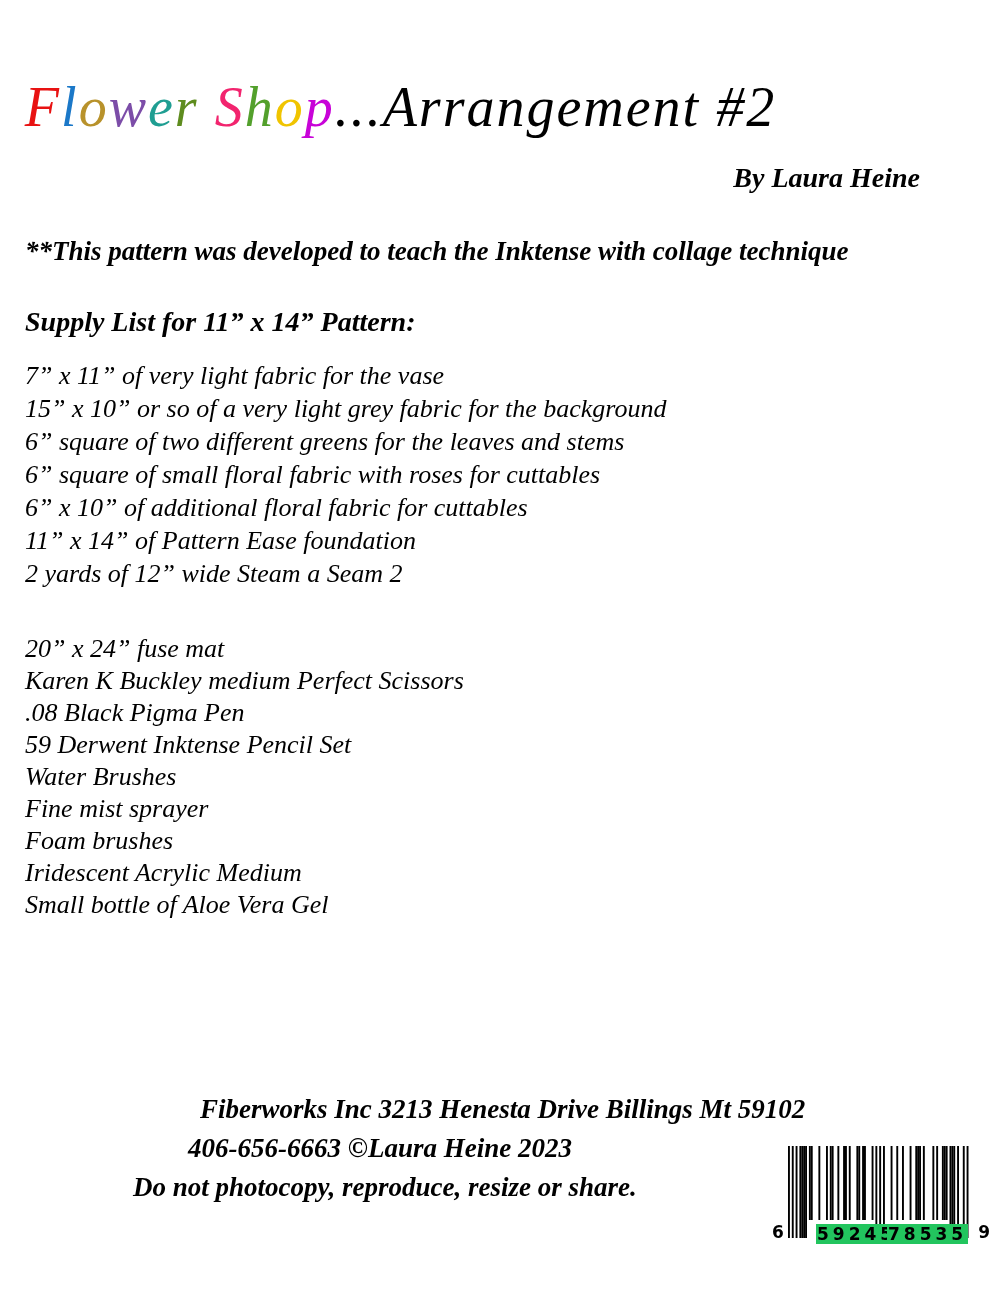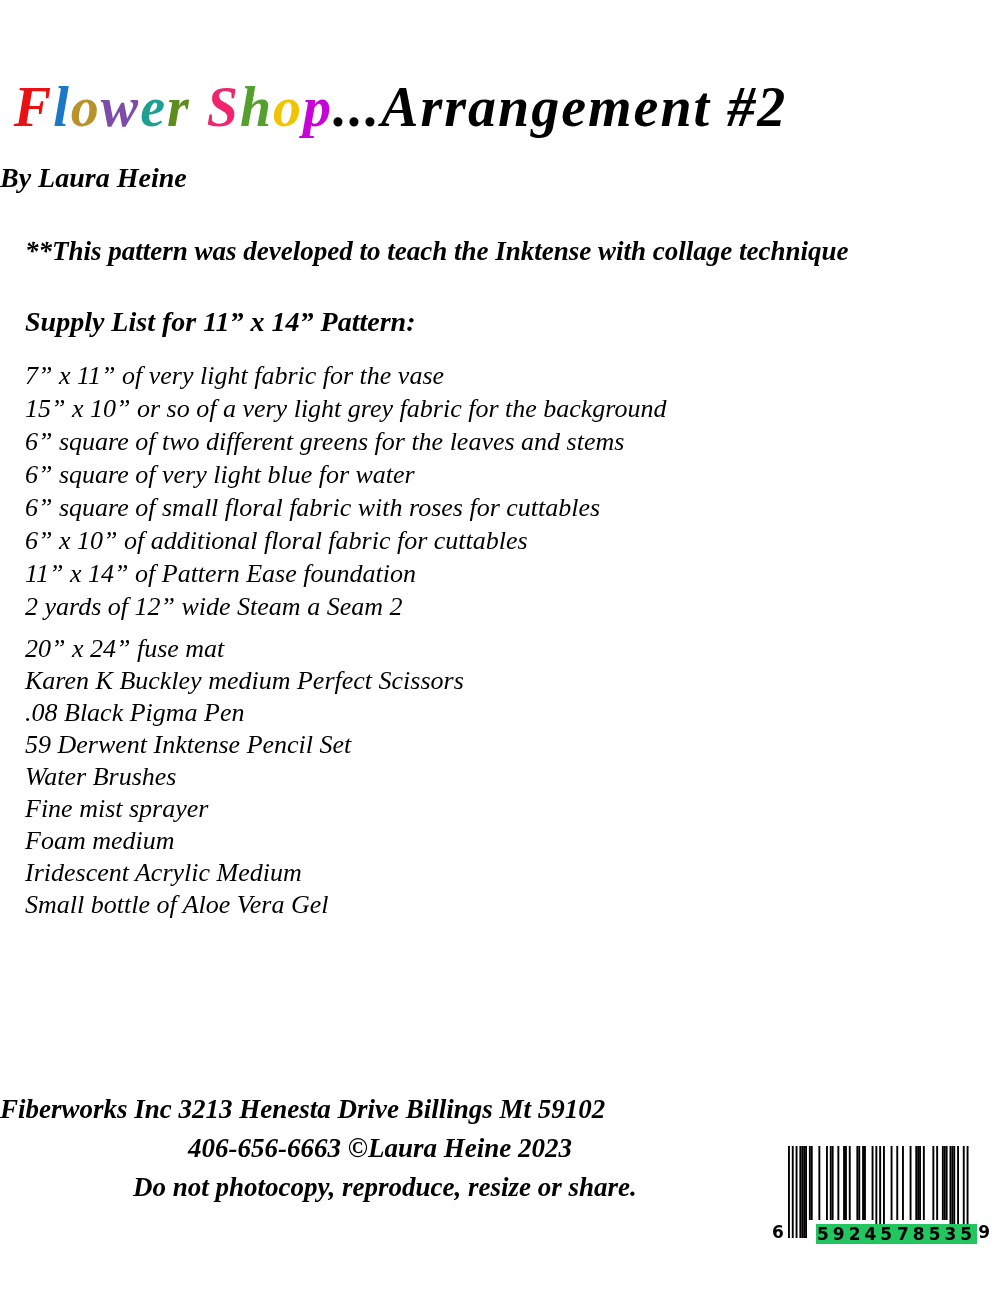--- a/index.html
+++ b/index.html
@@ -20,31 +20,31 @@
   }
 
   
   .title {
     position: absolute;
     top: 72px;
     left: 0;
     width: 801px;
     text-align: center;
     font-size: 56px;
-    font-weight: bold;
+    font-weight: normal;
     letter-spacing: 2px;
     white-space: nowrap;
     line-height: 1.25;
   }
   .byline {
     position: absolute;
     top: 162px;
     left: 0;
     width: 920px;
-    text-align: left;
+    text-align: right;
     font-size: 28px;
     font-weight: bold;
   }
 
   
   .note {
     position: absolute;
     top: 236px;
     left: 25px;
     width: 950px;
@@ -90,21 +90,21 @@
     top: 1090px;
     left: 0;
     width: 998px;
     font-size: 27px;
     font-weight: bold;
   }
   .footer-line {
     line-height: 39px;
     white-space: nowrap;
   }
-  .footer-line-1 { }
+  .footer-line-1 { margin-left: 200px; }
   .footer-line-2 { margin-left: 188px; font-style: italic; }
   .footer-line-3 { margin-left: 133px; }
 
   
   .barcode {
     position: absolute;
     left: 770px;
     top: 1144px;
     width: 222px;
     height: 100px;
@@ -127,55 +127,54 @@
   .barcode-group {
     position: absolute;
     bottom: 0px;
     font-size: 17px;
     font-weight: bold;
     letter-spacing: 4px;
     background: #22c55e;
     padding: 0 1px;
   }
   .barcode-group.g1 { left: 46px; }
-  .barcode-group.g2 { left: 126px; }
+  .barcode-group.g2 { left: 117px; }
 </style>
 </head>
 <body>
 
 <div class="page">
 
   <div class="title">
     <span id="colored-title"><span style="color: rgb(232, 18, 18);">F</span><span style="color: rgb(27, 120, 200);">l</span><span style="color: rgb(184, 146, 43);">o</span><span style="color: rgb(124, 77, 168);">w</span><span style="color: rgb(31, 158, 146);">e</span><span style="color: rgb(94, 140, 30);">r</span><span style="color: rgb(0, 0, 0);"> </span><span style="color: rgb(242, 36, 110);">S</span><span style="color: rgb(83, 160, 44);">h</span><span style="color: rgb(240, 196, 0);">o</span><span style="color: rgb(200, 3, 216);">p</span></span><span>...Arrangement #2</span>
   </div>
 
   <div class="byline">By Laura Heine</div>
 
   <div class="note">**This pattern was developed to teach the Inktense with collage technique</div>
 
   <div class="supply-section">
     <div class="list-heading">Supply List for 11” x 14” Pattern:</div>
     <div class="list-item">7” x 11” of very light fabric for the vase</div>
     <div class="list-item">15” x 10” or so of a very light grey fabric for the background</div>
     <div class="list-item">6” square of two different greens for the leaves and stems</div>
-    <div class="list-item">6” square of very light blue for water</div>
     <div class="list-item">6” square of small floral fabric with roses for cuttables</div>
     <div class="list-item">6” x 10” of additional floral fabric for cuttables</div>
     <div class="list-item">11” x 14” of Pattern Ease foundation</div>
     <div class="list-item">2 yards of 12” wide Steam a Seam 2</div>
   </div>
 
   <div class="tools-section">
     <div class="list-item">20” x 24” fuse mat</div>
     <div class="list-item">Karen K Buckley medium Perfect Scissors</div>
     <div class="list-item">.08 Black Pigma Pen</div>
     <div class="list-item">59 Derwent Inktense Pencil Set</div>
     <div class="list-item">Water Brushes</div>
     <div class="list-item">Fine mist sprayer</div>
-    <div class="list-item">Foam medium</div>
+    <div class="list-item">Foam brushes</div>
     <div class="list-item">Iridescent Acrylic Medium</div>
     <div class="list-item">Small bottle of Aloe Vera Gel</div>
   </div>
 
   <div class="footer">
     <div class="footer-line footer-line-1">Fiberworks Inc 3213 Henesta Drive Billings Mt 59102</div>
     <div class="footer-line footer-line-2">406-656-6663 ©Laura Heine 2023</div>
     <div class="footer-line footer-line-3">Do not photocopy, reproduce, resize or share.</div>
   </div>
 

